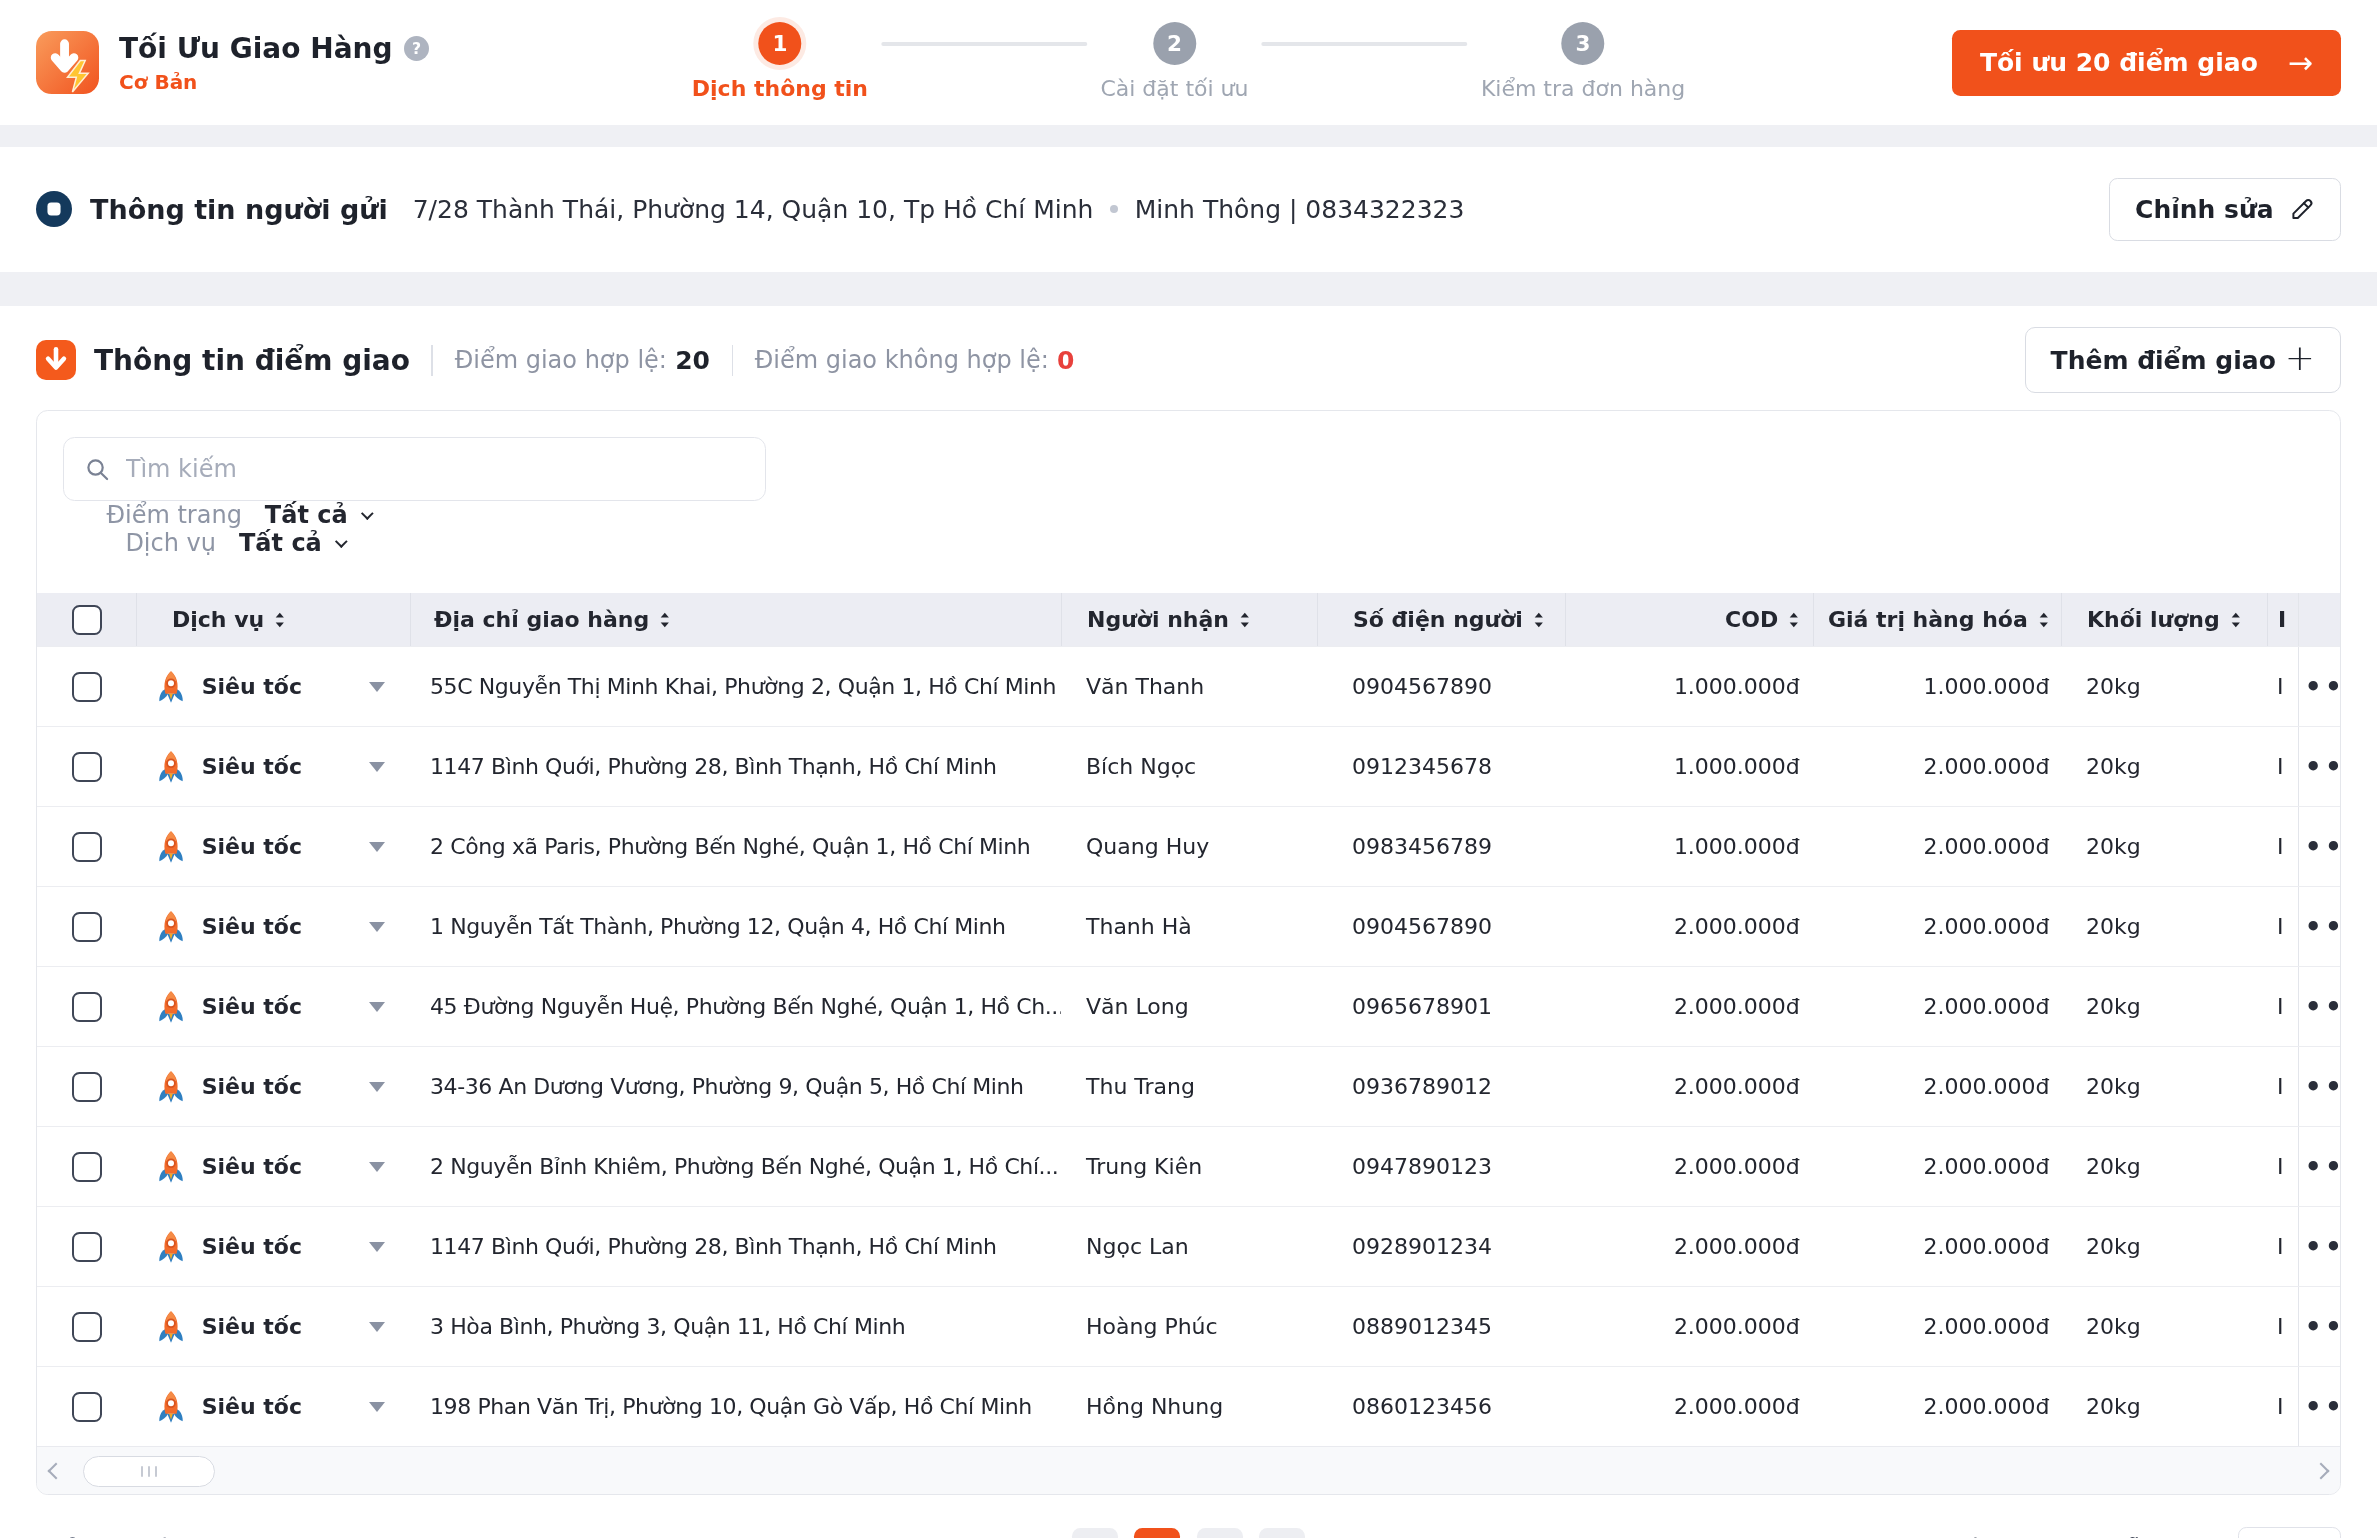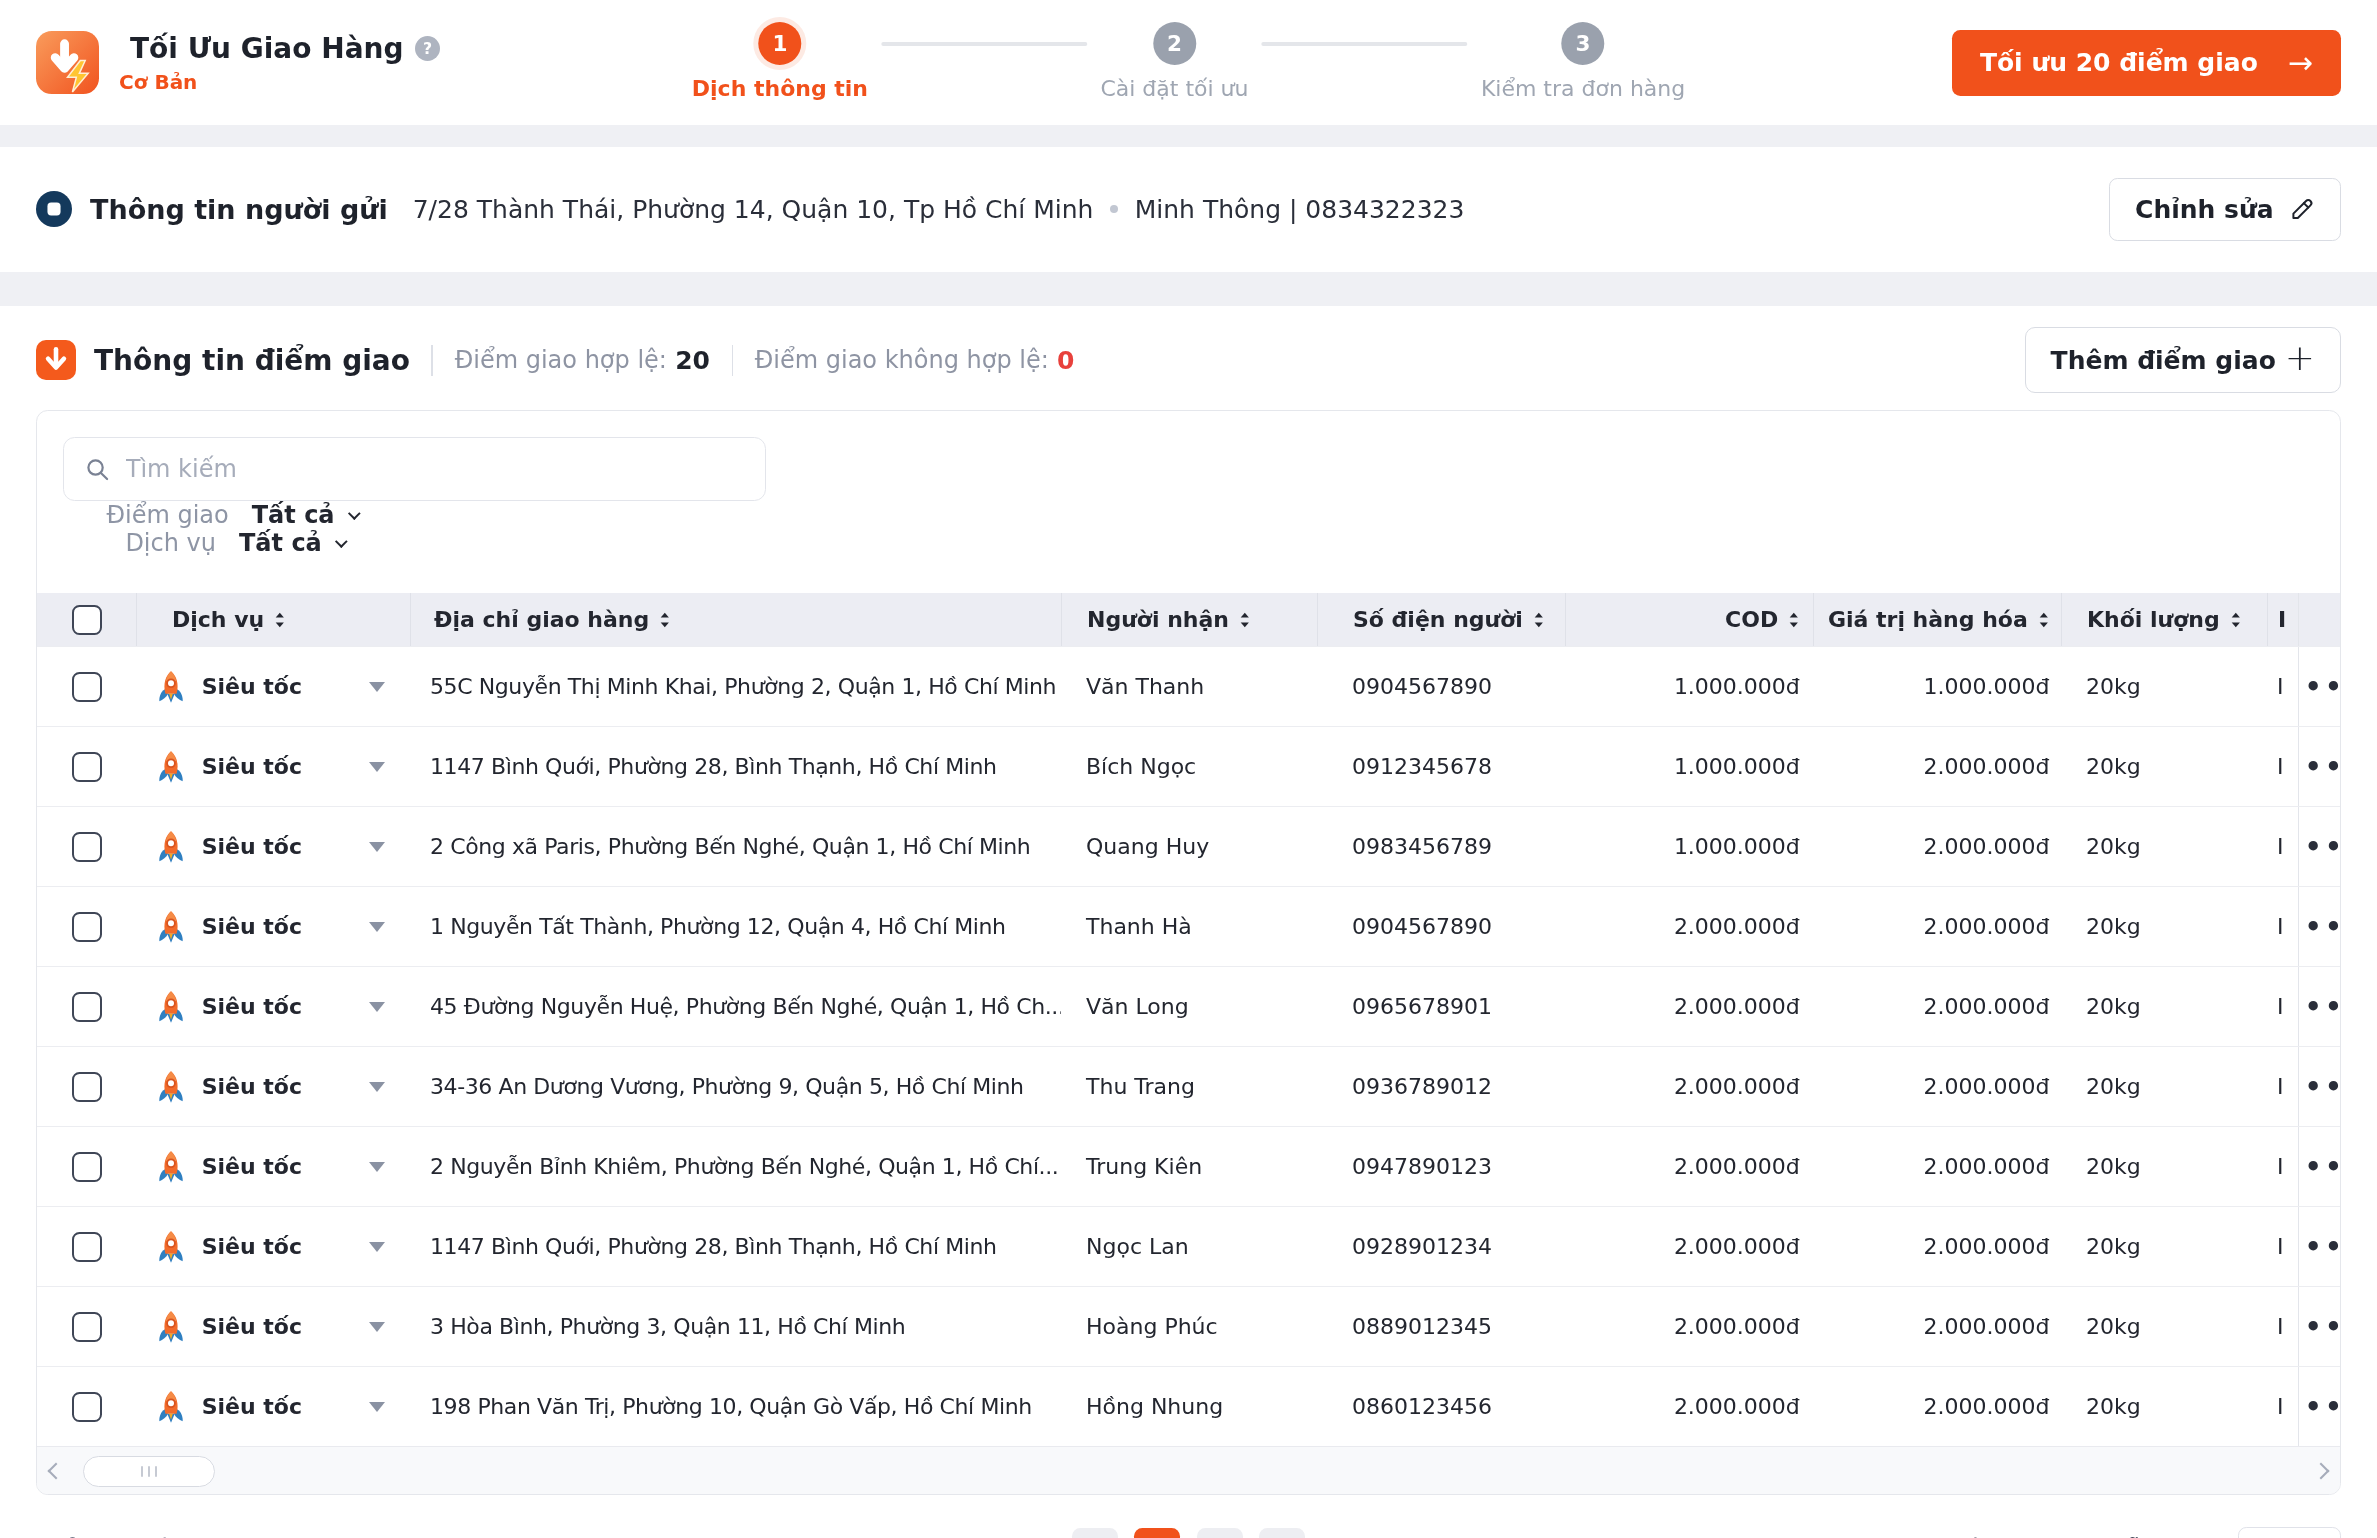--- a/index.html
+++ b/index.html
@@ -4,21 +4,21 @@
 <style>
   * { margin:0; padding:0; box-sizing:border-box; }
   html,body { width:2377px; height:1539px; overflow:hidden; }
   body { background:#EFF0F4; font-family:"DejaVu Sans", sans-serif; color:#23262F; }
 
   
   .topbar { position:relative; height:125px; background:#fff; display:flex; align-items:center; padding:0 36px; }
   .brand { display:flex; align-items:center; gap:20px; }
   .brand-text { display:flex; flex-direction:column; gap:5px; }
   .brand-title-row { display:flex; align-items:center; gap:11.6px; }
-  .app-title { font-size:28px; font-weight:700; color:#1E222B;margin-left:11px; }
+  .app-title { font-size:28px; font-weight:700; color:#1E222B; }
   .help-dot { width:25px; height:25px; border-radius:50%; background:#AEB4C0; color:#fff; font-size:15.7px; font-weight:700; display:flex; align-items:center; justify-content:center; }
   .app-plan { font-size:20px; font-weight:700; color:#F1511B; }
 
   .stepper { position:absolute; left:50%; top:21.5px; transform:translateX(-50%); display:flex; align-items:flex-start; }
   .step { display:flex; flex-direction:column; align-items:center; width:max-content; }
   .step-circle { width:43px; height:43px; border-radius:50%; background:#9AA1AD; color:#fff; font-size:21.5px; font-weight:700; display:flex; align-items:center; justify-content:center; }
   .step.active .step-circle { background:#F1511B; box-shadow:0 0 0 5px rgba(241,81,27,.12); }
   .step-label { margin-top:11.6px; font-size:22px; color:#9FA6B2; white-space:nowrap; }
   .step.active .step-label { color:#F1511B; font-weight:700; }
   .connector { width:206px; height:4.1px; border-radius:2.5px; background:#E4E6EA; margin:20px 13.2px 0; }
@@ -207,21 +207,21 @@
 
     <div class="search-row">
       <div class="search-box">
         <svg viewBox="0 0 24 24" width="26.4" height="26.4">
           <circle cx="10.5" cy="10.5" r="6.5" fill="none" stroke="#7A8294" stroke-width="2"></circle>
           <line x1="15.4" y1="15.4" x2="21" y2="21" stroke="#7A8294" stroke-width="2" stroke-linecap="round"></line>
         </svg>
         <input type="text" placeholder="Tìm kiếm" style="">
       </div>
       <div class="filter-group first">
-        <span class="filter-label">Điểm giao</span>
+        <span class="filter-label">Điểm trang</span>
         <span class="filter-value">
           <span>Tất cả</span>
           <i class="chev down small"></i>
         </span>
       </div>
       <div class="filter-group">
         <span class="filter-label">Dịch vụ</span>
         <span class="filter-value">
           <span>Tất cả</span>
           <i class="chev down small"></i>

